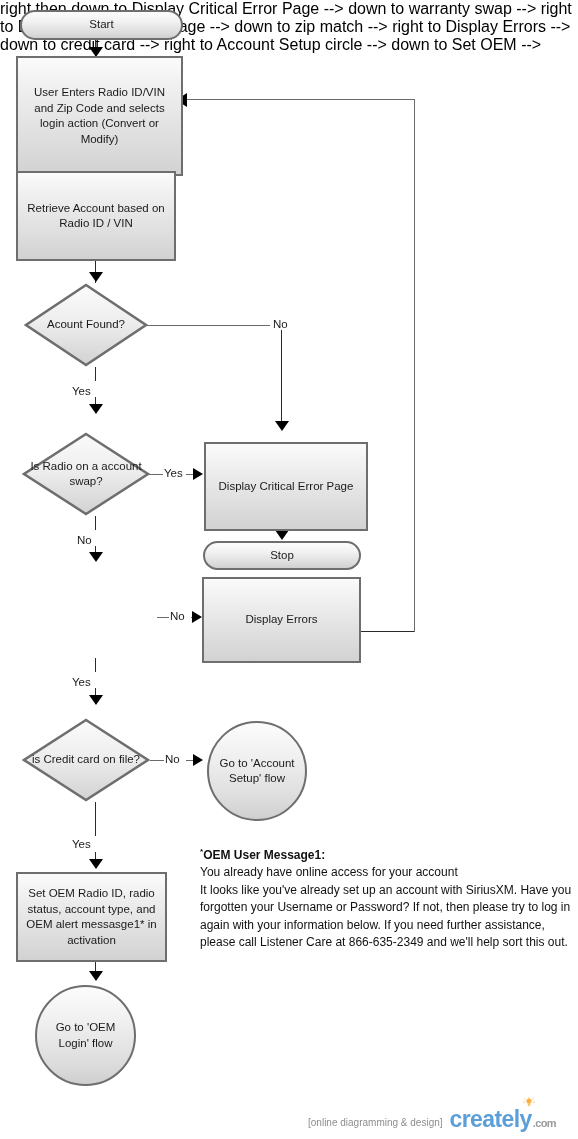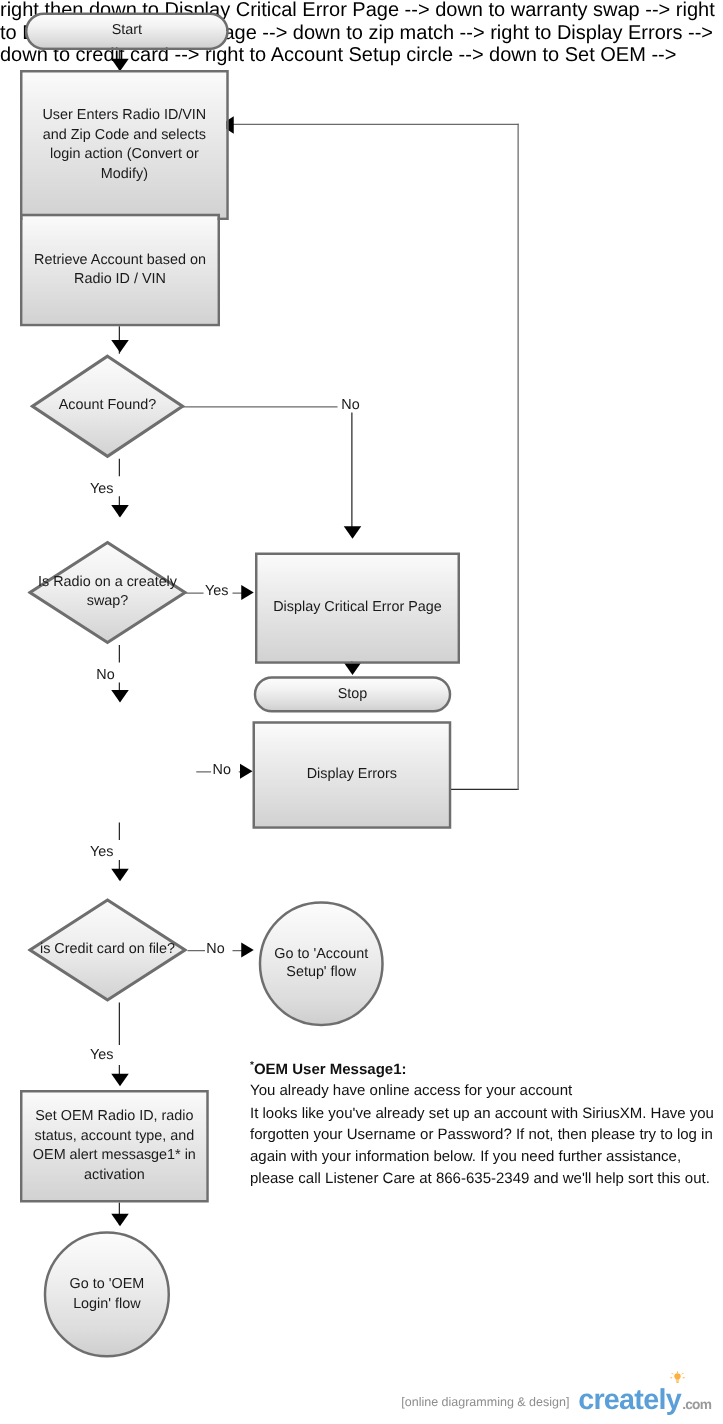--- a/index.html
+++ b/index.html
@@ -128,21 +128,21 @@
   }
   #note .note-line {
     display: block;
   }
   #note .note-body {
     display: block;
   }
   
   #footer {
     position: absolute;
-    right: 9px;
+    right: 22px;
     bottom: 8px;
     display: flex;
     align-items: flex-end;
     z-index: 5;
   }
   #footer .f-tag {
     font-size: 10px;
     color: #8d8d8d;
     margin-right: 7px;
     margin-bottom: 3px;
@@ -282,21 +282,21 @@
     <svg class="dshape" viewBox="0 0 128 84" preserveAspectRatio="none">
       <defs>
         <linearGradient id="dg2" x1="0" y1="0" x2="0" y2="1">
           <stop offset="0%" stop-color="#fbfbfb"></stop>
           <stop offset="45%" stop-color="#eeeeee"></stop>
           <stop offset="100%" stop-color="#d2d2d2"></stop>
         </linearGradient>
       </defs>
       <polygon points="64,2 126,42 64,82 2,42" fill="url(#dg2)" stroke="#6e6e6e" stroke-width="2.5"></polygon>
     </svg>
-    <span class="lbl">Is Radio on a creately swap?</span>
+    <span class="lbl">Is Radio on a account swap?</span>
   </div>
 
   
 
   
   <div class="node diamond" style="left:22px; top:718px; width:128px; height:84px;">
     <svg class="dshape" viewBox="0 0 128 84" preserveAspectRatio="none">
       <defs>
         <linearGradient id="dg4" x1="0" y1="0" x2="0" y2="1">
           <stop offset="0%" stop-color="#fbfbfb"></stop>

